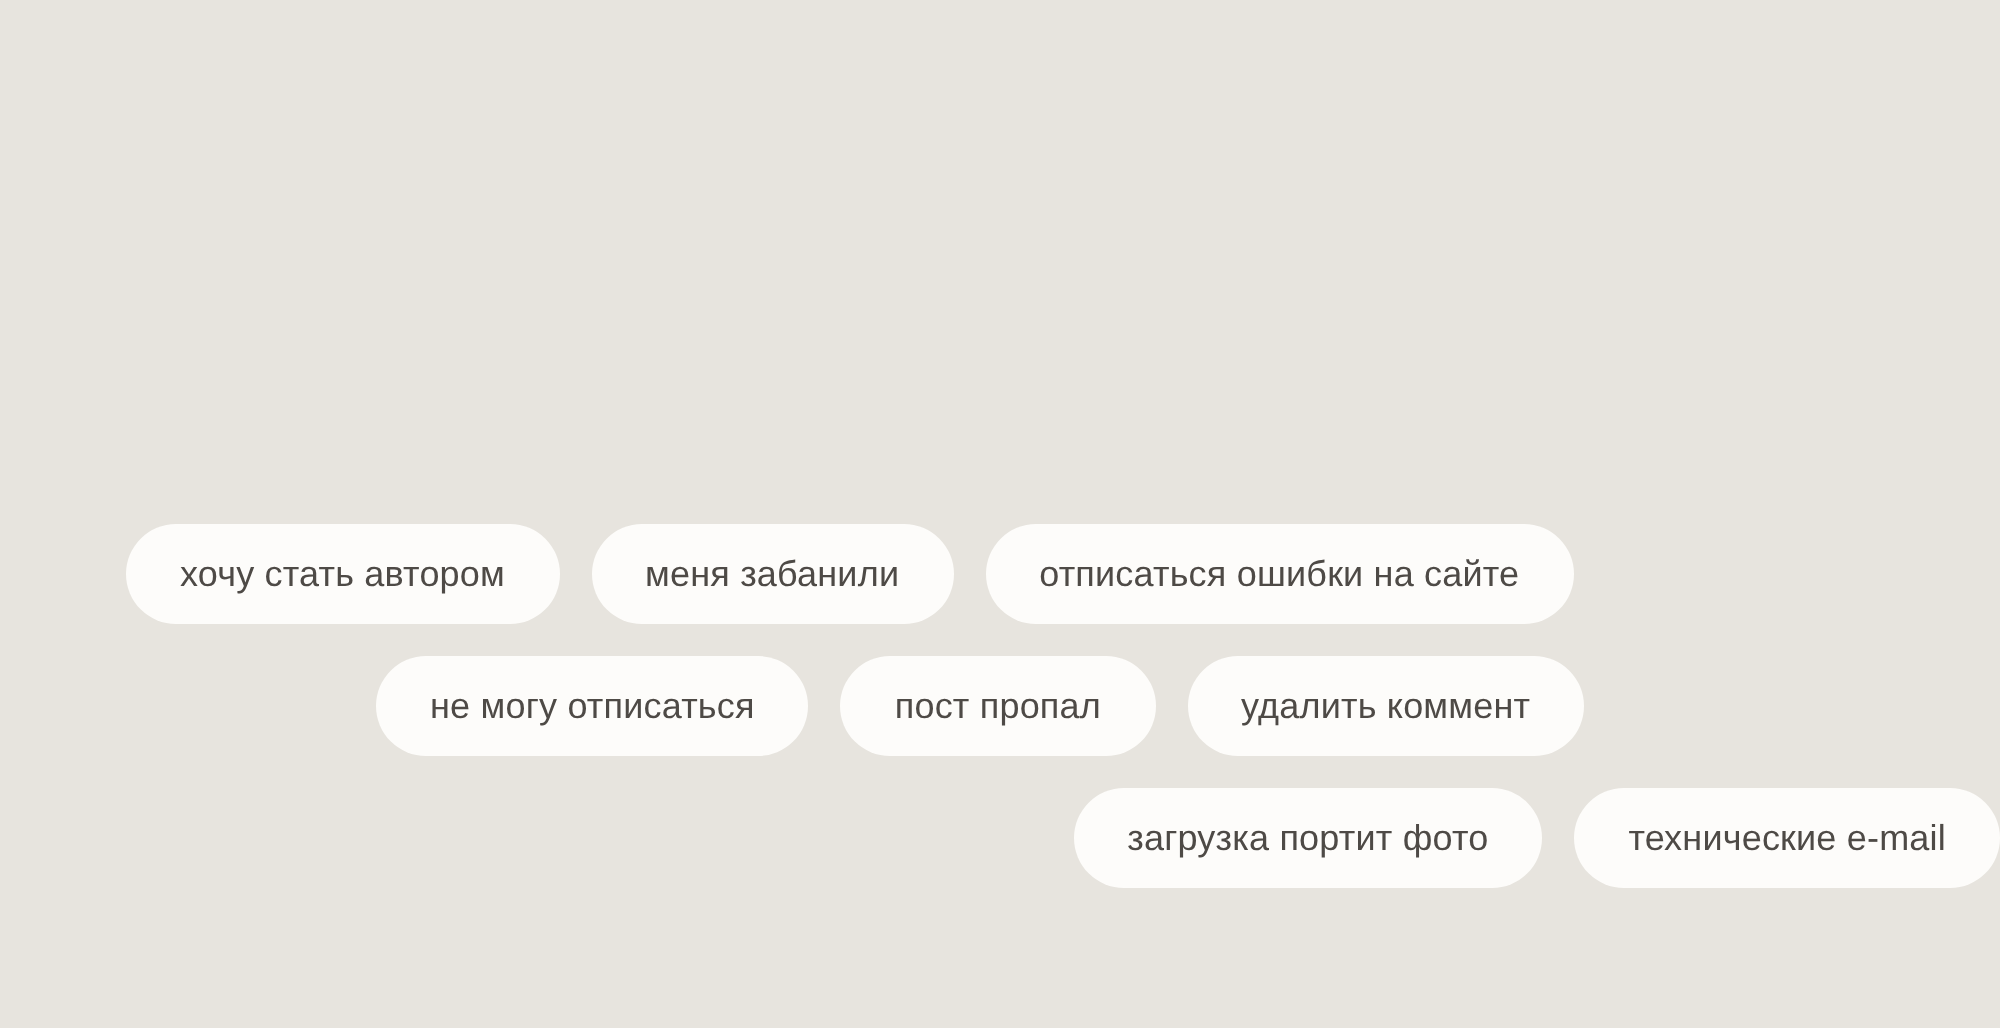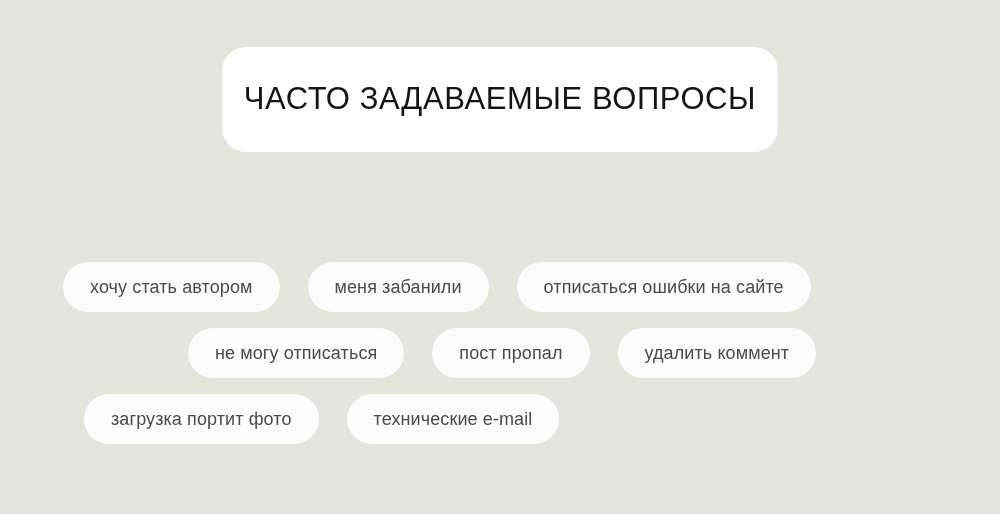--- a/index.html
+++ b/index.html
@@ -51,27 +51,27 @@
   
   .pill-rows {
     position: absolute;
     left: 0;
     top: 262px;
     width: 1000px;
   }
   .pill-row {
     display: flex;
     align-items: center;
-    gap: 28px;
+    gap: 16px;
     height: 50px;
     margin-bottom: 16px;
   }
   .pill-row.row-1 { padding-left: 63px; }
   .pill-row.row-2 { padding-left: 149px; margin-left: 39px; }
-  .pill-row.row-3 { padding-left: 84px; }
+  .pill-row.row-3 { padding-left: 84px; justify-content: flex-end; }
 
   .pill {
     height: 50px;
     border-radius: 25px;
     background: #fdfcfa;
     display: inline-flex;
     align-items: center;
     justify-content: center;
     padding: 0 27px;
     box-sizing: border-box;
@@ -87,23 +87,20 @@
     white-space: nowrap;
     letter-spacing: 0.1px;
     font-family: "Liberation Sans", "DejaVu Sans", sans-serif;
   }
 </style>
 </head>
 <body>
 
 <div class="page">
 
-  <div class="title-card">
-    <div class="title-text">ЧАСТО ЗАДАВАЕМЫЕ ВОПРОСЫ</div>
-  </div>
 
   <div class="pill-rows">
 
     <div class="pill-row row-1">
       <button class="pill">
         <span class="pill-label">хочу стать автором</span>
       </button>
       <button class="pill">
         <span class="pill-label">меня забанили</span>
       </button>

